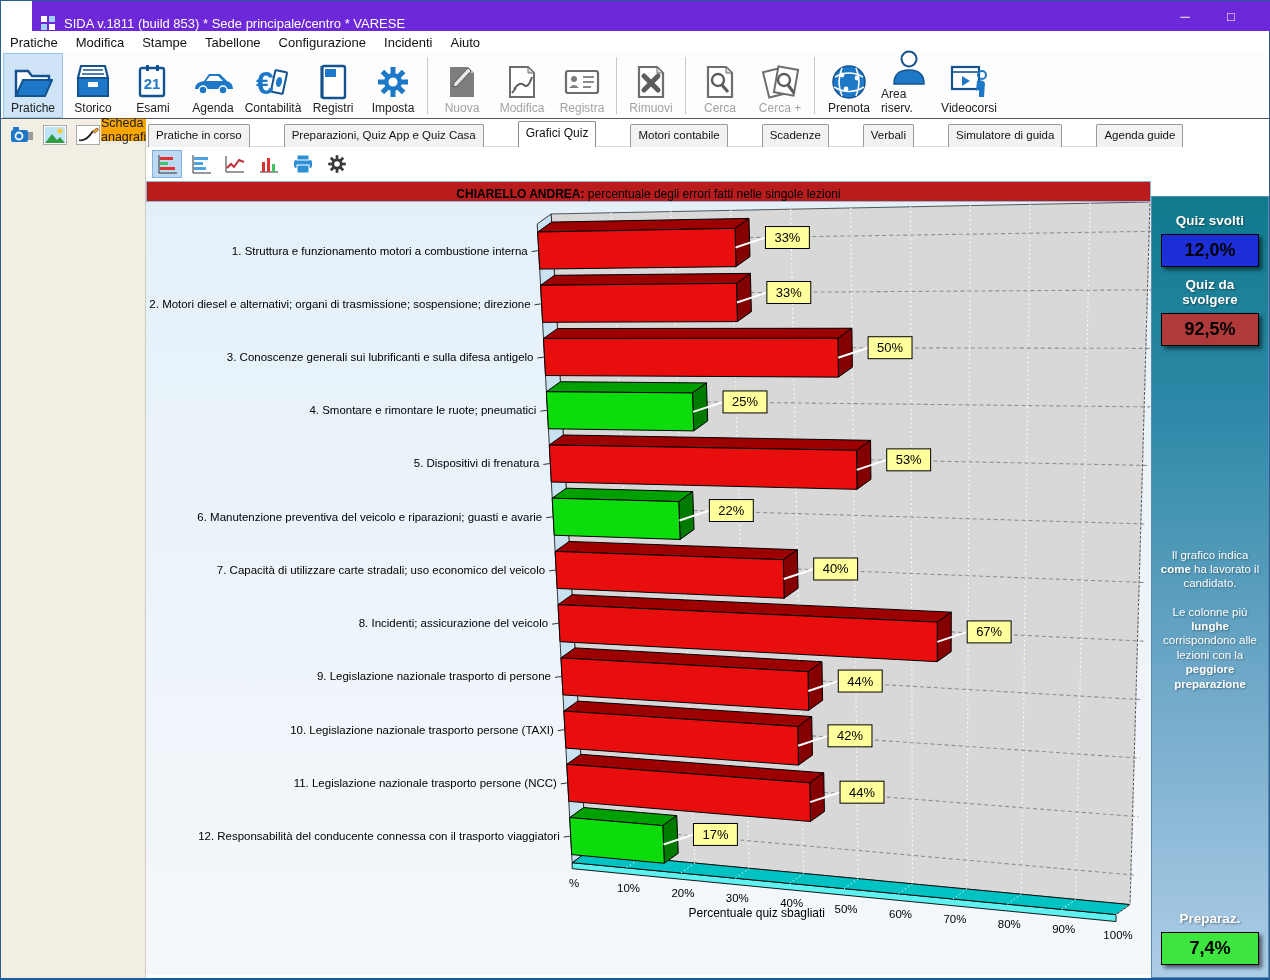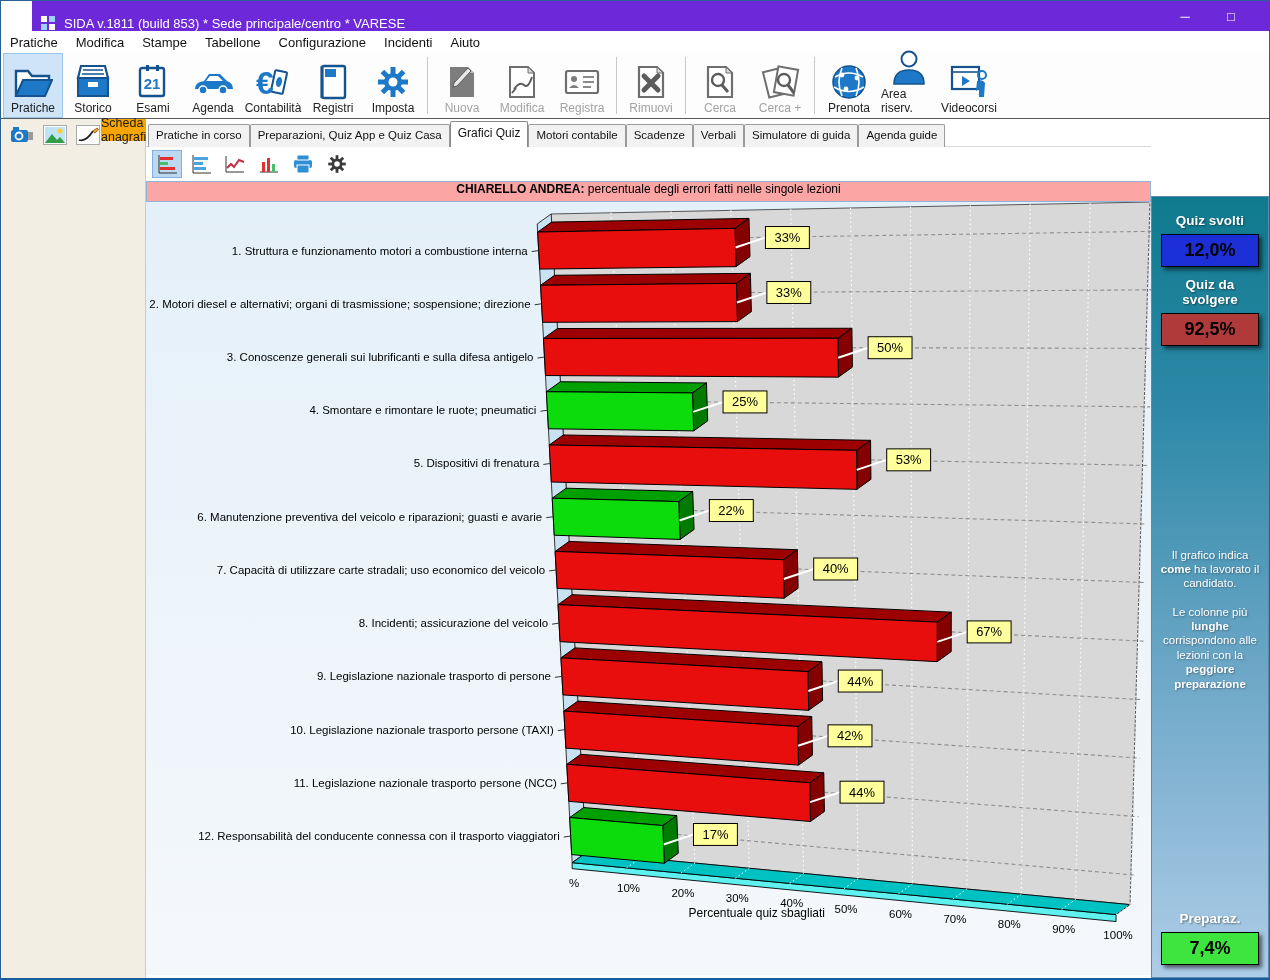--- a/index.html
+++ b/index.html
@@ -37,27 +37,27 @@
   .photo { width:126px; height:148px; background:#f2f2f2; border:1px solid #000; box-shadow:4px 4px 5px rgba(60,50,10,.55); }
   .novideo { width:126px; height:20px; background:#000; color:#f7e400; font-size:16px; padding:2px 3px; margin-top:0px; box-shadow:4px 4px 5px rgba(60,50,10,.55); }
   .sigbox { width:126px; height:34px; background:#f2f2f2; border:1px solid #000; margin-top:14px; box-shadow:4px 4px 5px rgba(60,50,10,.55); }
   .fld { margin-top:20px; }
   .fld b { font-size:12px; }
   .fld .val { padding-left:4px; line-height:1.25; }
   .lsb-foot { height:44px; background:#f2eee3; display:flex; align-items:center; justify-content:space-between; padding:0 12px; }
 
   
   .main { flex:1; display:flex; flex-direction:column; background:#fff; min-width:0; }
-  .tabrow { height:27px; display:flex; align-items:flex-end; padding-left:2px; background:#fff; }
+  .tabrow { height:27px; display:flex; align-items:flex-end; padding-left:2px; background:#fff;gap:34px; }
   .tab { font-size:11.5px; color:#111; background:#f2f2f2; border:1px solid #9a9a9a; border-bottom:none; padding:4px 7px 4px; margin-right:0px; border-radius:2px 2px 0 0; position:relative; top:1px; height:23px; white-space:nowrap; }
   .tab.active { background:#fff; height:26px; font-size:12px; z-index:2; border-color:#8a8a8a; }
   .charttools { height:35px; border-top:1px solid #d9d9d9; display:flex; align-items:center; gap:4px; padding-left:6px; background:#fff; }
   .ctbtn { width:30px; height:28px; display:flex; align-items:center; justify-content:center; border:1px solid transparent; }
   .ctbtn.sel { background:#bdd9f2; border:1px solid #7fb2e0; }
-  .cttitle { height:21px; background:#fca5a5; border:1px solid #8fb4d6; display:flex; align-items:flex-start; justify-content:center; font-size:12px; color:#000; }
+  .cttitle { height:21px; background:#b91c1c; border:1px solid #8fb4d6; display:flex; align-items:flex-end; justify-content:center; font-size:12px; color:#000; }
   .chartwrap { flex:1; position:relative; }
   .chartwrap svg { position:absolute; inset:0; }
 
   
   .rsb { width:118px; display:flex; flex-direction:column; background:#fff; }
   .rsb-top { height:77px; background:#fff; }
   .rsb-teal { flex:1; background:linear-gradient(#0f7a8e,#2e89a8 28%,#6fa8c8 62%,#aecde8 100%); border:1px solid #5b8cb0; display:flex; flex-direction:column; align-items:center; padding:12px 6px 12px; color:#fff; }
   .rlabel { font-size:13.5px; font-weight:bold; text-shadow:1px 1px 2px rgba(0,0,0,.45); margin:4px 0 5px; text-align:center; line-height:1.15; }
   .vbox { width:98px; height:33px; display:flex; align-items:center; justify-content:center; font-size:18px; font-weight:bold; color:#000; border:1px solid #000; box-shadow:3px 3px 4px rgba(0,0,0,.55); }
   .rinfo { font-size:11.5px; text-align:center; line-height:1.25; margin-top:14px; text-shadow:1px 1px 2px rgba(0,0,0,.35); }

